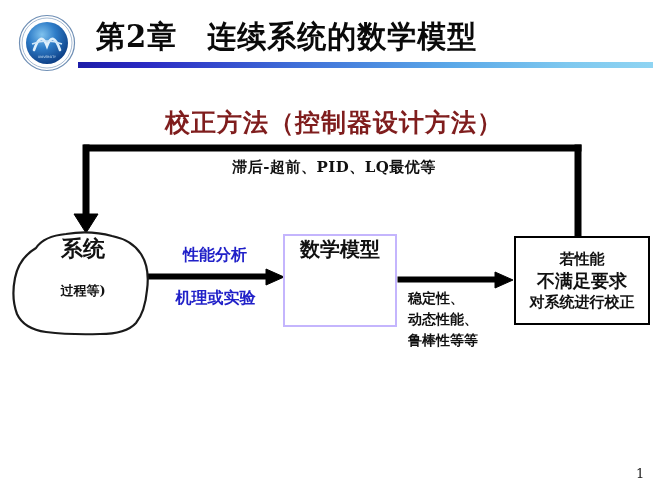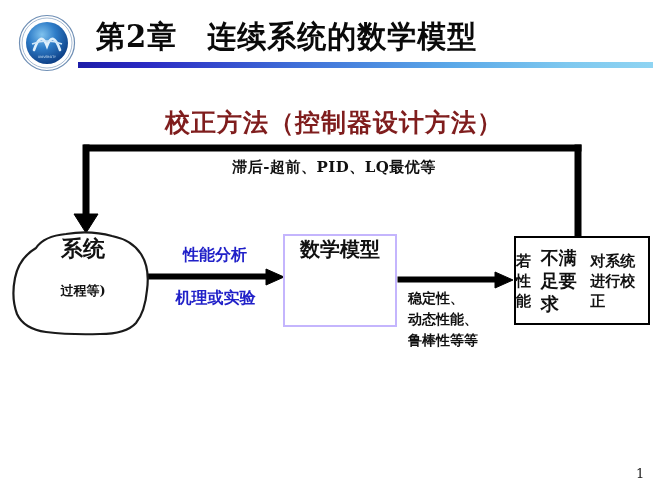--- a/index.html
+++ b/index.html
@@ -88,21 +88,21 @@
   .anal-list{
     position:absolute;left:408px;top:288px;width:110px;text-align:left;
     font-family:"DejaVu Serif","Liberation Serif",serif;
     font-size:14px;font-weight:700;color:#111;line-height:21px;
   }
 
   
   .fix-box{
     position:absolute;left:514px;top:236px;width:136px;height:89px;
     border:2px solid #000;background:#fff;box-sizing:border-box;
-    display:flex;flex-direction:row;align-items:center;justify-content:center;
+    display:flex;flex-direction:column;align-items:center;justify-content:center;
   }
   .fix-l1{font-family:"DejaVu Serif","Liberation Serif",serif;font-size:15px;font-weight:700;color:#111;line-height:20px;}
   .fix-l2{font-family:"DejaVu Serif","Liberation Serif",serif;font-size:18px;font-weight:700;color:#111;line-height:23px;}
   .fix-l3{font-family:"DejaVu Serif","Liberation Serif",serif;font-size:15px;font-weight:700;color:#111;line-height:20px;}
 
   
   .pagenum{
     position:absolute;left:636px;top:466px;
     font-family:"DejaVu Serif","Liberation Serif",serif;
     font-size:13px;color:#222;

